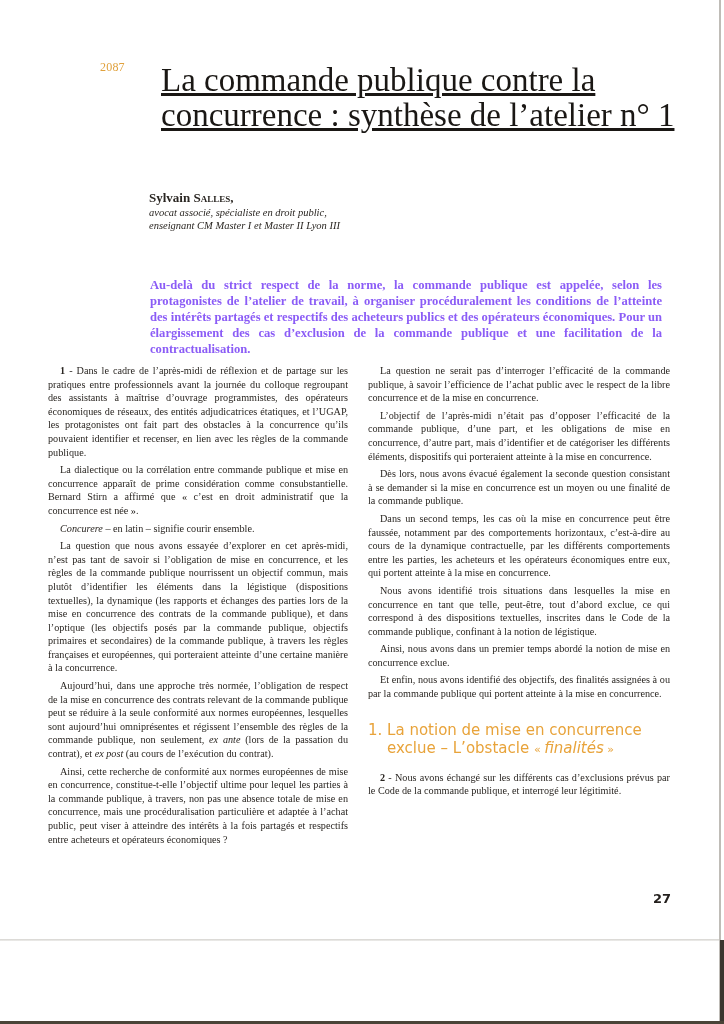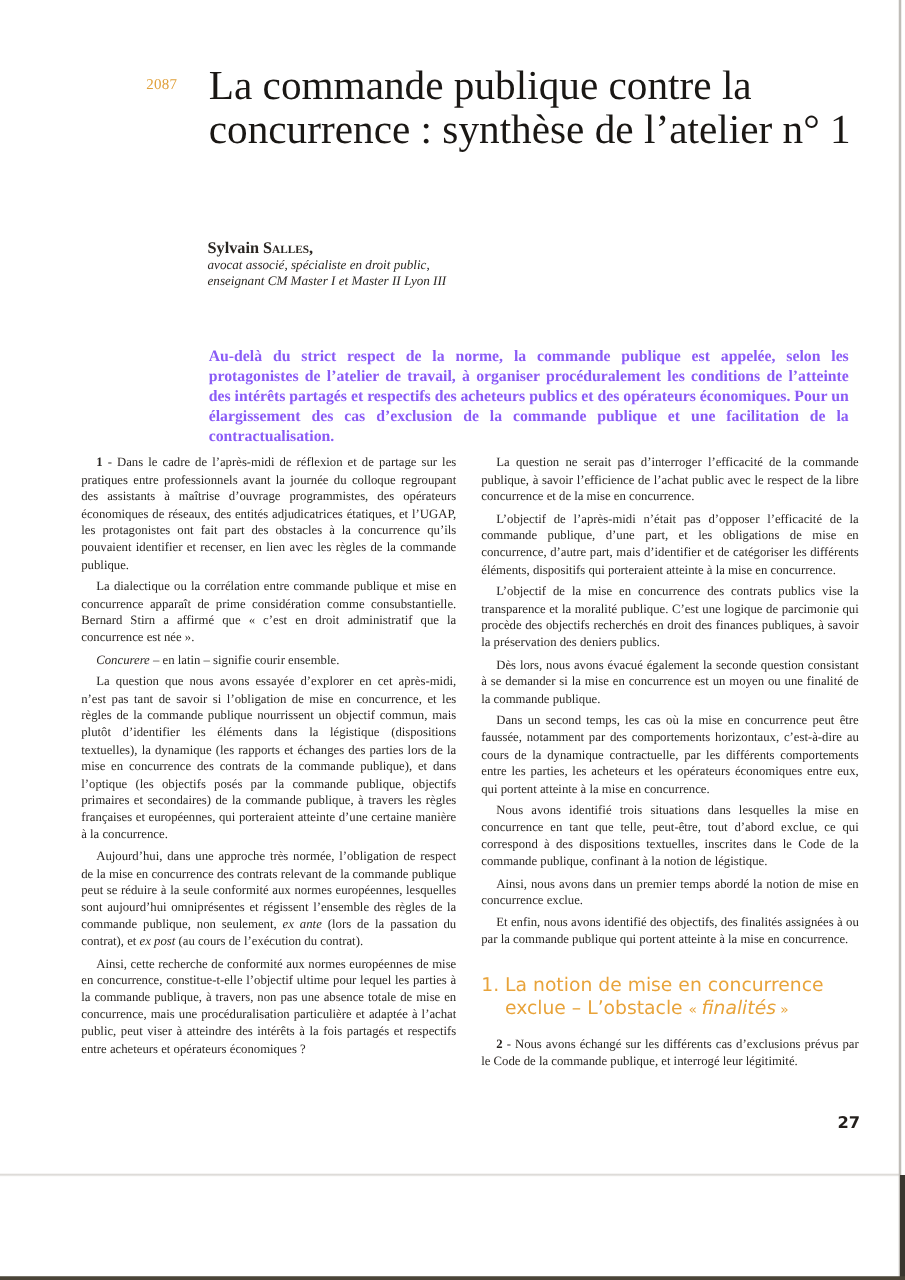--- a/index.html
+++ b/index.html
@@ -4,21 +4,21 @@
 <style>
   html, body { margin: 0; padding: 0; }
   body {
     width: 724px; height: 1024px; overflow: hidden;
     background: #ffffff;
     position: relative;
     font-family: "DejaVu Serif", "Liberation Serif", serif;
     color: #231f1c;
   }
   .page {
-    position: absolute; left: 17px; top: 0; width: 584px; height: 940px;
+    position: absolute; left: 0; top: 0; width: 584px; height: 940px;
     background: #ffffff;
   }
   .right-edge {
     position: absolute; left: 719px; top: 0; width: 2px; height: 1024px;
     background: #bfbcb7;
   }
   .right-edge-dark {
     position: absolute; left: 720px; top: 940px; width: 4px; height: 84px;
     background: #3a362f;
   }
@@ -31,21 +31,21 @@
     background: #4a4438;
   }
   .article-number {
     position: absolute; left: 100px; top: 60px;
     font-family: "Liberation Serif", serif; font-size: 12px;
     color: #e0a13c; letter-spacing: 0.2px;
   }
   .title {
     position: absolute; left: 146px; top: 48px; width: 520px;
     font-family: "Liberation Serif", serif; font-size: 33px; line-height: 35px;
-    font-weight: normal; color: #1a1714; margin: 4px;
+    font-weight: normal; color: #1a1714; margin: 15px; text-decoration: underline;
   }
   .author {
     position: absolute; left: 149px; top: 190px;
     font-family: "Liberation Serif", serif;
   }
   .author-name { font-size: 13px; line-height: 16px; font-weight: bold; color: #2a2622; }
   .author-name .sc { font-variant: small-caps; }
   .author-role { font-size: 10.5px; line-height: 13px; font-style: italic; color: #2a2622; }
   .chapeau {
     position: absolute; left: 150px; top: 277px; width: 512px;
@@ -108,21 +108,20 @@
     <p>La dialectique ou la corrélation entre commande publique et mise en concurrence apparaît de prime considération comme consubstantielle. Bernard Stirn a affirmé que « c’est en droit administratif que la concurrence est née ».</p>
     <p><em>Concurere</em><span> – en latin – signifie courir ensemble.</span></p>
     <p>La question que nous avons essayée d’explorer en cet après-midi, n’est pas tant de savoir si l’obligation de mise en concurrence, et les règles de la commande publique nourrissent un objectif commun, mais plutôt d’identifier les éléments dans la légistique (dispositions textuelles), la dynamique (les rapports et échanges des parties lors de la mise en concurrence des contrats de la commande publique), et dans l’optique (les objectifs posés par la commande publique, objectifs primaires et secondaires) de la commande publique, à travers les règles françaises et européennes, qui porteraient atteinte d’une certaine manière à la concurrence.</p>
     <p><span>Aujourd’hui, dans une approche très normée, l’obligation de respect de la mise en concurrence des contrats relevant de la commande publique peut se réduire à la seule conformité aux normes européennes, lesquelles sont aujourd’hui omniprésentes et régissent l’ensemble des règles de la commande publique, non seulement, </span><em>ex ante</em><span> (lors de la passation du contrat), et </span><em>ex post</em><span> (au cours de l’exécution du contrat).</span></p>
     <p>Ainsi, cette recherche de conformité aux normes européennes de mise en concurrence, constitue-t-elle l’objectif ultime pour lequel les parties à la commande publique, à travers, non pas une absence totale de mise en concurrence, mais une procéduralisation particulière et adaptée à l’achat public, peut viser à atteindre des intérêts à la fois partagés et respectifs entre acheteurs et opérateurs économiques ?</p>
   </div>
 
   <div class="col col-right">
     <p>La question ne serait pas d’interroger l’efficacité de la commande publique, à savoir l’efficience de l’achat public avec le respect de la libre concurrence et de la mise en concurrence.</p>
     <p>L’objectif de l’après-midi n’était pas d’opposer l’efficacité de la commande publique, d’une part, et les obligations de mise en concurrence, d’autre part, mais d’identifier et de catégoriser les différents éléments, dispositifs qui porteraient atteinte à la mise en concurrence.</p>
-    <p>L’objectif de la mise en concurrence des contrats publics vise la transparence et la moralité publique. C’est une logique de parcimonie qui procède des objectifs recherchés en droit des finances publiques, à savoir la préservation des deniers publics.</p>
     <p>Dès lors, nous avons évacué également la seconde question consistant à se demander si la mise en concurrence est un moyen ou une finalité de la commande publique.</p>
     <p>Dans un second temps, les cas où la mise en concurrence peut être faussée, notamment par des comportements horizontaux, c’est-à-dire au cours de la dynamique contractuelle, par les différents comportements entre les parties, les acheteurs et les opérateurs économiques entre eux, qui portent atteinte à la mise en concurrence.</p>
     <p>Nous avons identifié trois situations dans lesquelles la mise en concurrence en tant que telle, peut-être, tout d’abord exclue, ce qui correspond à des dispositions textuelles, inscrites dans le Code de la commande publique, confinant à la notion de légistique.</p>
     <p>Ainsi, nous avons dans un premier temps abordé la notion de mise en concurrence exclue.</p>
     <p>Et enfin, nous avons identifié des objectifs, des finalités assignées à ou par la commande publique qui portent atteinte à la mise en concurrence.</p>
     <h2 class="section-heading"><span>1.</span><span> La notion de mise en concurrence exclue – L’obstacle </span><span class="q">« </span><em>finalités</em><span class="q"> »</span></h2>
     <p><span class="num">2</span><span> - Nous avons échangé sur les différents cas d’exclusions prévus par le Code de la commande publique, et interrogé leur légitimité.</span></p>
   </div>
 
   <div class="page-number">27</div>

